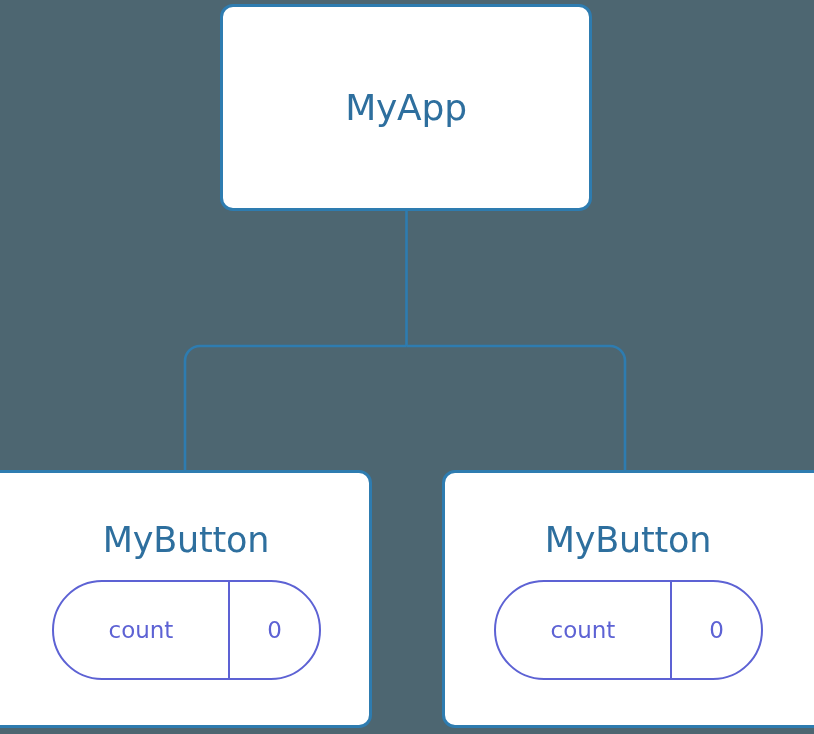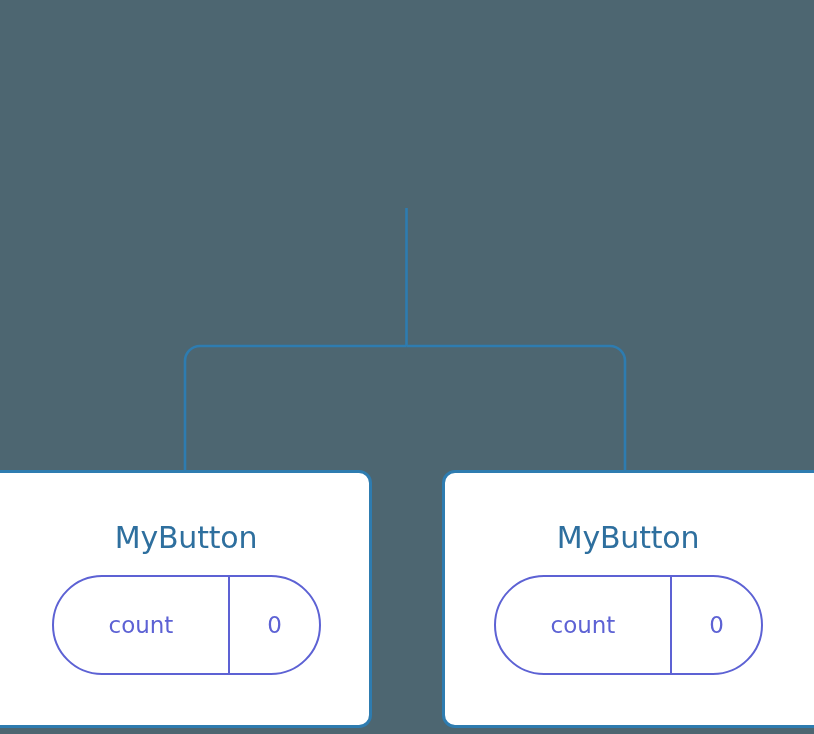--- a/index.html
+++ b/index.html
@@ -63,21 +63,21 @@
   #node-mybutton-right {
     left: 442px;
     top: 470px;
     width: 430px;
     height: 258px;
     justify-content: flex-start;
   }
 
   .node-title {
     color: #2e6f9e;
-    font-size: 30px;
+    font-size: 35px;
     font-weight: 400;
     letter-spacing: -0.2px;
     line-height: 1;
     white-space: nowrap;
   }
 
   #node-myapp .node-title {
     font-size: 36px;
   }
 
@@ -123,20 +123,23 @@
 <div id="diagram">
 
   <svg id="connector-layer" viewBox="0 0 814 734" width="814" height="734" xmlns="http://www.w3.org/2000/svg">
     <g fill="none" stroke="#2e7cb0" stroke-width="2.6" stroke-linecap="butt">
       <path d="M 406.5 208 L 406.5 346"></path>
       <path d="M 406.5 346 L 200 346 A 15 15 0 0 0 185 361 L 185 473"></path>
       <path d="M 406.5 346 L 610 346 A 15 15 0 0 1 625 361 L 625 473"></path>
     </g>
   </svg>
 
+  <div class="node-card" id="node-myapp">
+    <span class="node-title">MyApp</span>
+  </div>
 
   <div class="node-card" id="node-mybutton-left">
     <span class="node-title">MyButton</span>
     <div class="state-pill">
       <span class="pill-cell pill-cell-key">count</span>
       <span class="pill-cell pill-cell-value">0</span>
     </div>
   </div>
 
   <div class="node-card" id="node-mybutton-right">

